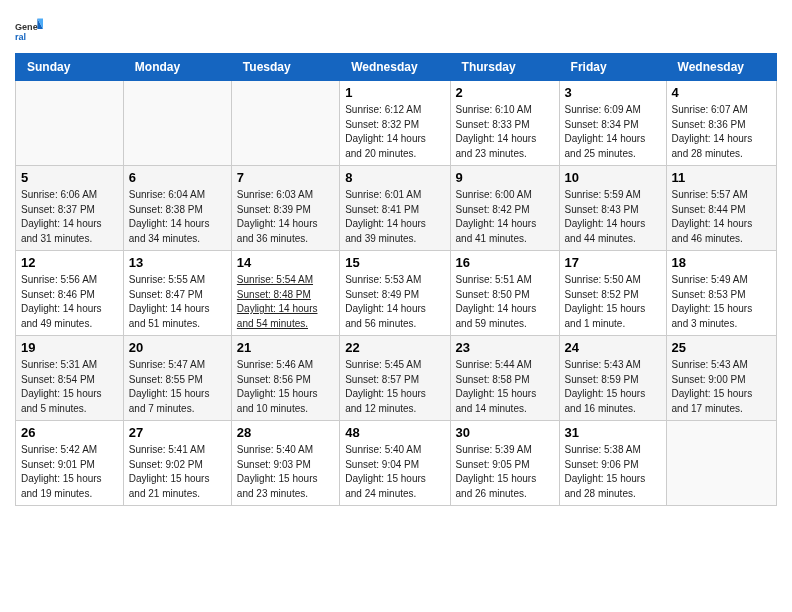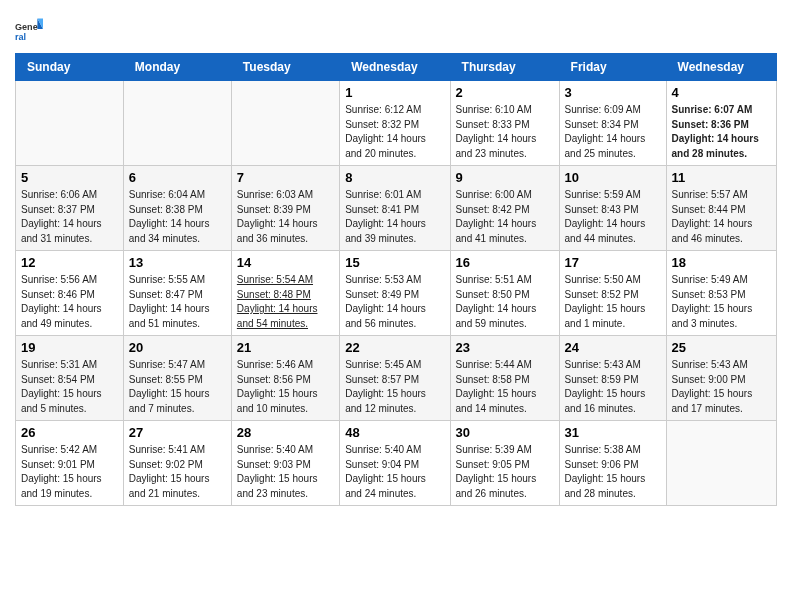--- a/index.html
+++ b/index.html
@@ -134,21 +134,21 @@
         </td>
         <td>
           <span class="day-number">3</span>
           <div class="day-info" style="white-space: pre-line;">Sunrise: 6:09 AM
 Sunset: 8:34 PM
 Daylight: 14 hours
 and 25 minutes.</div>
         </td>
         <td>
           <span class="day-number">4</span>
-          <div class="day-info" style="white-space: pre-line; font-weight: bold;">Sunrise: 6:07 AM
+          <div class="day-info" style="white-space: pre-line;">Sunrise: 6:07 AM
 Sunset: 8:36 PM
 Daylight: 14 hours
 and 28 minutes.</div>
         </td>
       </tr>
       <tr>
         <td>
           <span class="day-number">5</span>
           <div class="day-info" style="white-space: pre-line;">Sunrise: 6:06 AM
 Sunset: 8:37 PM

